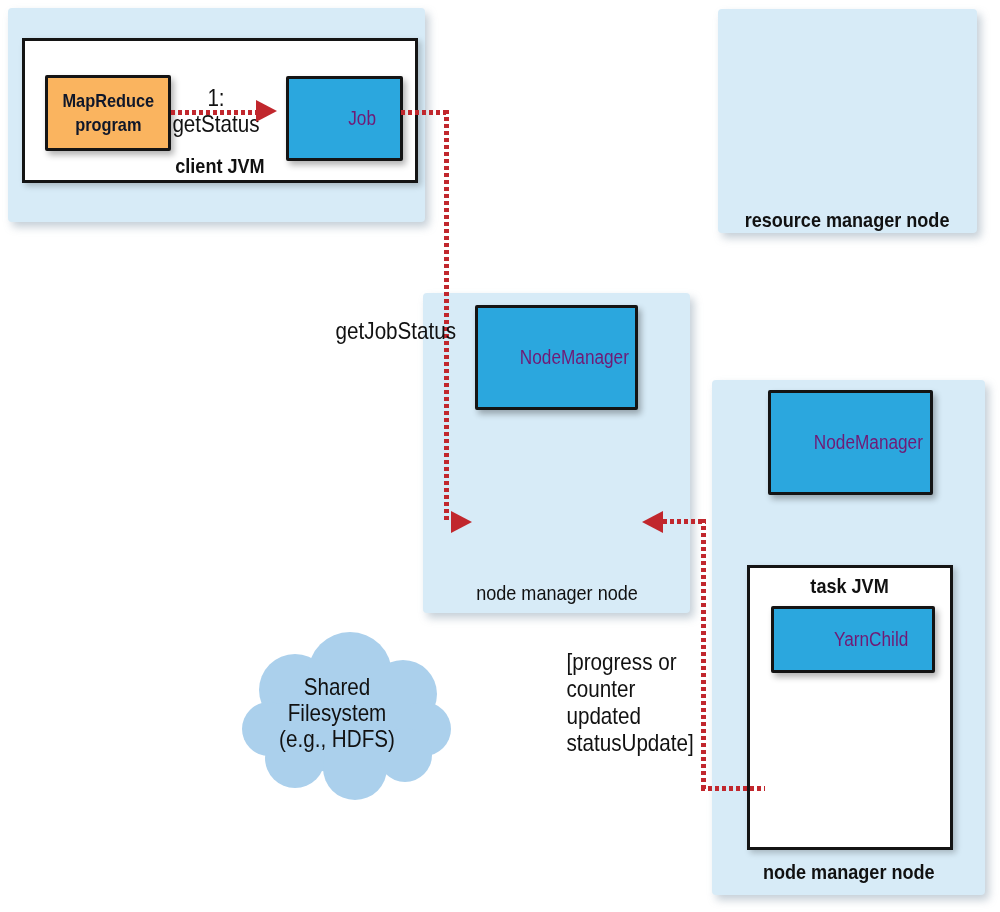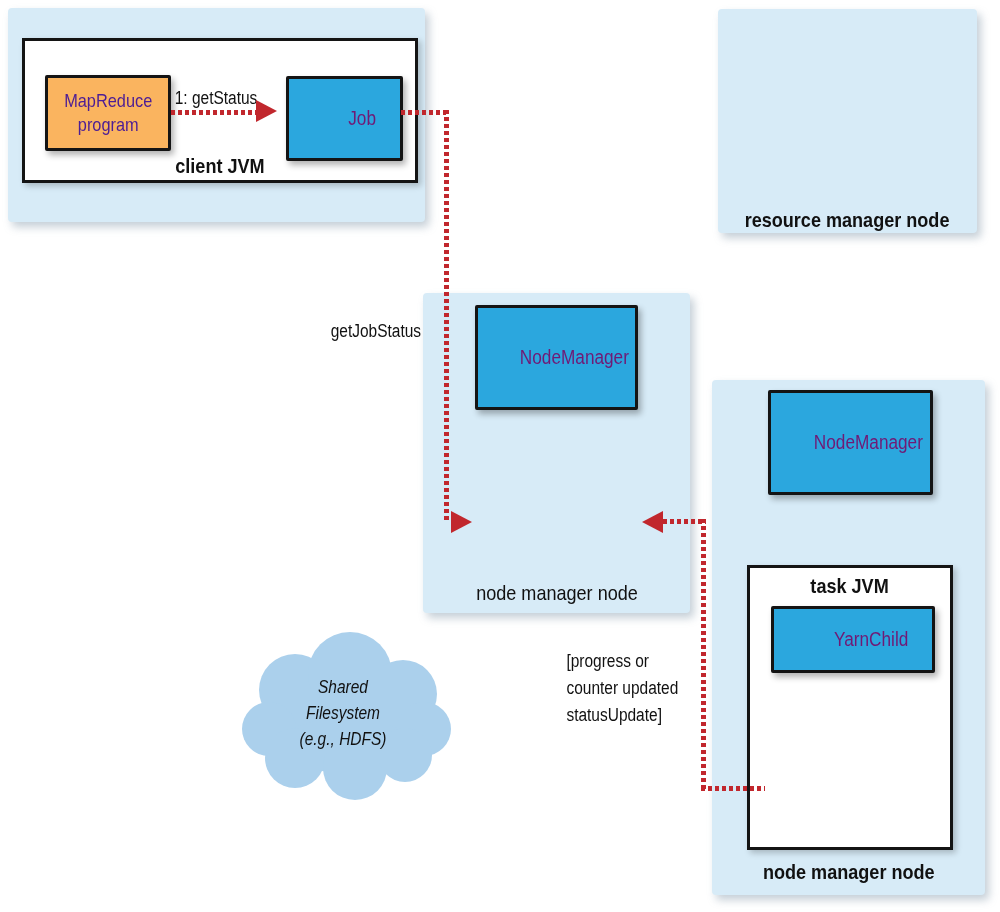--- a/index.html
+++ b/index.html
@@ -15,28 +15,28 @@
   #stage{position:relative;width:1000px;height:912px;background:#fff;overflow:hidden;}
 
   .container{position:absolute;background:var(--lightblue);border-radius:4px;
              box-shadow:4px 5px 9px rgba(110,135,155,.40);}
   .jvm{position:absolute;background:#fff;border:3px solid var(--ink);
        box-shadow:3px 3px 6px rgba(0,0,0,.22);}
   .box{position:absolute;border:3px solid var(--ink);border-radius:2px;
        display:flex;align-items:center;justify-content:center;text-align:center;
        box-shadow:3px 4px 6px rgba(0,0,0,.30);}
   .box.blue{background:var(--blue);color:#701a75;font-size:20px;padding-left:36px;}
-  .box.orange{background:var(--orange);color:#4c1d95;font-weight:normal;font-size:19px;line-height:24px;}
+  .box.orange{background:var(--orange);color:#0f172a;font-weight:bold;font-size:19px;line-height:24px;}
 
   .nodelabel{position:absolute;left:0;right:0;text-align:center;font-size:21px;color:#111;text-decoration:underline;}
   .b{font-weight:bold;}
   .t{display:inline-block;transform:scaleX(0.86);}
   .tr{display:inline-block;transform:scaleX(0.86);transform-origin:100% 50%;}
 
-  .lbl{position:absolute;font-size:18px;color:#111;line-height:26px;}
+  .lbl{position:absolute;font-size:24px;color:#111;line-height:26px;}
 
   .dot-h{position:absolute;height:5px;
          background-image:repeating-linear-gradient(90deg,var(--red) 0 4px,transparent 4px 7px);}
   .dot-v{position:absolute;width:5px;
          background-image:repeating-linear-gradient(180deg,var(--red) 0 4px,transparent 4px 7px);}
   .arr-r{position:absolute;width:0;height:0;
          border-top:11px solid transparent;border-bottom:11px solid transparent;
          border-left:21px solid var(--red);}
   .arr-l{position:absolute;width:0;height:0;
          border-top:11px solid transparent;border-bottom:11px solid transparent;
@@ -105,21 +105,21 @@
         <circle cx="60" cy="62" r="36"></circle>
         <circle cx="115" cy="46" r="42"></circle>
         <circle cx="168" cy="66" r="34"></circle>
         <circle cx="189" cy="101" r="27"></circle>
         <circle cx="34" cy="101" r="27"></circle>
         <circle cx="60" cy="130" r="30"></circle>
         <circle cx="120" cy="140" r="32"></circle>
         <circle cx="170" cy="127" r="27"></circle>
       </g>
     </svg>
-    <div class="lbl" style="left:28px;top:46px;width:160px;text-align:center;font-style:italic;">
+    <div class="lbl" style="left:22px;top:46px;width:160px;text-align:center;">
       <span class="block t">Shared</span>
       <span class="block t">Filesystem</span>
       <span class="block t">(e.g., HDFS)</span>
     </div>
   </div>
 
   <div class="lbl" style="left:157px;top:85px;width:118px;text-align:center;">
     <span class="t">1: getStatus</span>
   </div>
   <div class="dot-h" style="left:171px;top:110px;width:85px;"></div>

